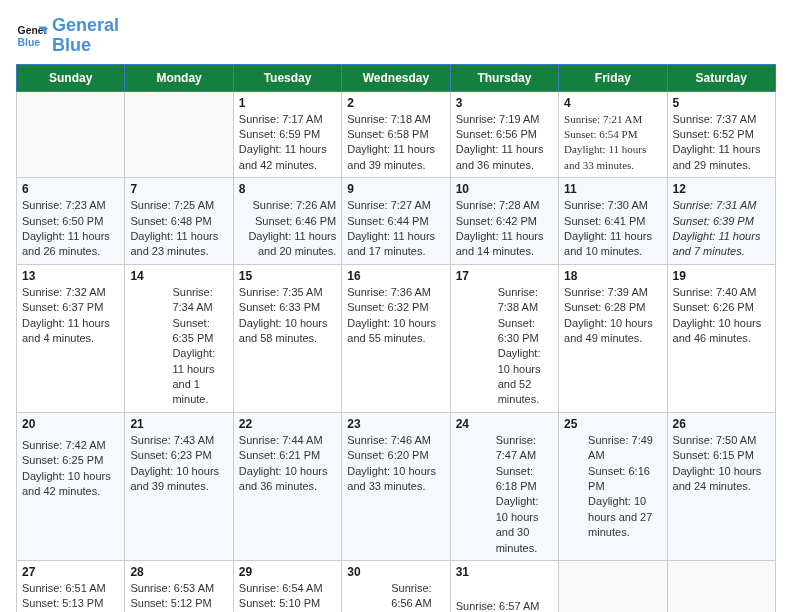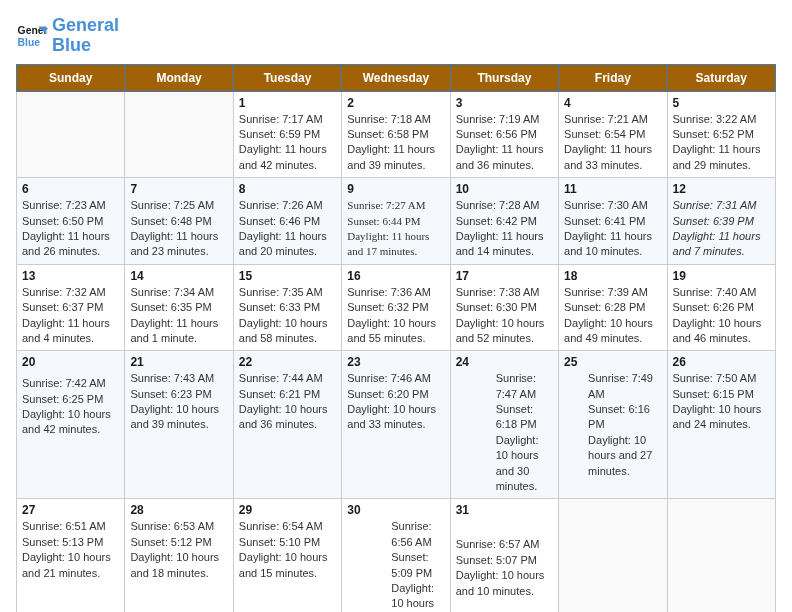--- a/index.html
+++ b/index.html
@@ -42,21 +42,21 @@
       font-size: 14px;
       color: #444;
       margin-top: 2px;
     }
     table {
       width: 100%;
       border-collapse: collapse;
       font-size: 10px;
     }
     .day-header {
-      background: #a16207;
+      background: #15803d;
       color: #fff;
       font-size: 12px;
       font-weight: bold;
       padding: 6px 6px;
       border: 1px solid #3a7ac0;
     }
     td {
       border: 1px solid #ccc;
       vertical-align: top;
       padding: 4px 5px;
@@ -130,53 +130,53 @@
 Daylight: 11 hours and 39 minutes.</div>
         </td>
         <td>
           <div class="day-num">3</div>
           <div class="day-info" style="white-space: pre-line;">Sunrise: 7:19 AM
 Sunset: 6:56 PM
 Daylight: 11 hours and 36 minutes.</div>
         </td>
         <td>
           <div class="day-num">4</div>
-          <div class="day-info" style="white-space: pre-line;">Sunrise: 7:21 AM
+          <div class="day-info" style="white-space: pre-line; font-family: Liberation Serif, serif;">Sunrise: 7:21 AM
 Sunset: 6:54 PM
 Daylight: 11 hours and 33 minutes.</div>
         </td>
         <td>
           <div class="day-num">5</div>
-          <div class="day-info" style="white-space: pre-line;">Sunrise: 3:22 AM
+          <div class="day-info" style="white-space: pre-line;">Sunrise: 7:37 AM
 Sunset: 6:52 PM
 Daylight: 11 hours and 29 minutes.</div>
         </td>
       </tr>
       <tr>
         <td>
           <div class="day-num">6</div>
           <div class="day-info" style="white-space: pre-line;">Sunrise: 7:23 AM
 Sunset: 6:50 PM
 Daylight: 11 hours and 26 minutes.</div>
         </td>
         <td>
           <div class="day-num">7</div>
           <div class="day-info" style="white-space: pre-line;">Sunrise: 7:25 AM
 Sunset: 6:48 PM
 Daylight: 11 hours and 23 minutes.</div>
         </td>
         <td>
           <div class="day-num">8</div>
-          <div class="day-info" style="white-space: pre-line;">Sunrise: 7:26 AM
+          <div class="day-info" style="white-space: pre-line; text-align: right;">Sunrise: 7:26 AM
 Sunset: 6:46 PM
 Daylight: 11 hours and 20 minutes.</div>
         </td>
         <td>
           <div class="day-num">9</div>
-          <div class="day-info" style="white-space: pre-line; font-family: Liberation Serif, serif;">Sunrise: 7:27 AM
+          <div class="day-info" style="white-space: pre-line;">Sunrise: 7:27 AM
 Sunset: 6:44 PM
 Daylight: 11 hours and 17 minutes.</div>
         </td>
         <td>
           <div class="day-num">10</div>
           <div class="day-info" style="white-space: pre-line;">Sunrise: 7:28 AM
 Sunset: 6:42 PM
 Daylight: 11 hours and 14 minutes.</div>
         </td>
         <td>
@@ -194,39 +194,39 @@
       </tr>
       <tr>
         <td>
           <div class="day-num">13</div>
           <div class="day-info" style="white-space: pre-line;">Sunrise: 7:32 AM
 Sunset: 6:37 PM
 Daylight: 11 hours and 4 minutes.</div>
         </td>
         <td>
           <div class="day-num">14</div>
-          <div class="day-info" style="white-space: pre-line;">Sunrise: 7:34 AM
+          <div class="day-info" style="white-space: pre-line; margin-left: 42px;">Sunrise: 7:34 AM
 Sunset: 6:35 PM
 Daylight: 11 hours and 1 minute.</div>
         </td>
         <td>
           <div class="day-num">15</div>
           <div class="day-info" style="white-space: pre-line;">Sunrise: 7:35 AM
 Sunset: 6:33 PM
 Daylight: 10 hours and 58 minutes.</div>
         </td>
         <td>
           <div class="day-num">16</div>
           <div class="day-info" style="white-space: pre-line;">Sunrise: 7:36 AM
 Sunset: 6:32 PM
 Daylight: 10 hours and 55 minutes.</div>
         </td>
         <td>
           <div class="day-num">17</div>
-          <div class="day-info" style="white-space: pre-line;">Sunrise: 7:38 AM
+          <div class="day-info" style="white-space: pre-line; margin-left: 42px;">Sunrise: 7:38 AM
 Sunset: 6:30 PM
 Daylight: 10 hours and 52 minutes.</div>
         </td>
         <td>
           <div class="day-num">18</div>
           <div class="day-info" style="white-space: pre-line;">Sunrise: 7:39 AM
 Sunset: 6:28 PM
 Daylight: 10 hours and 49 minutes.</div>
         </td>
         <td>

